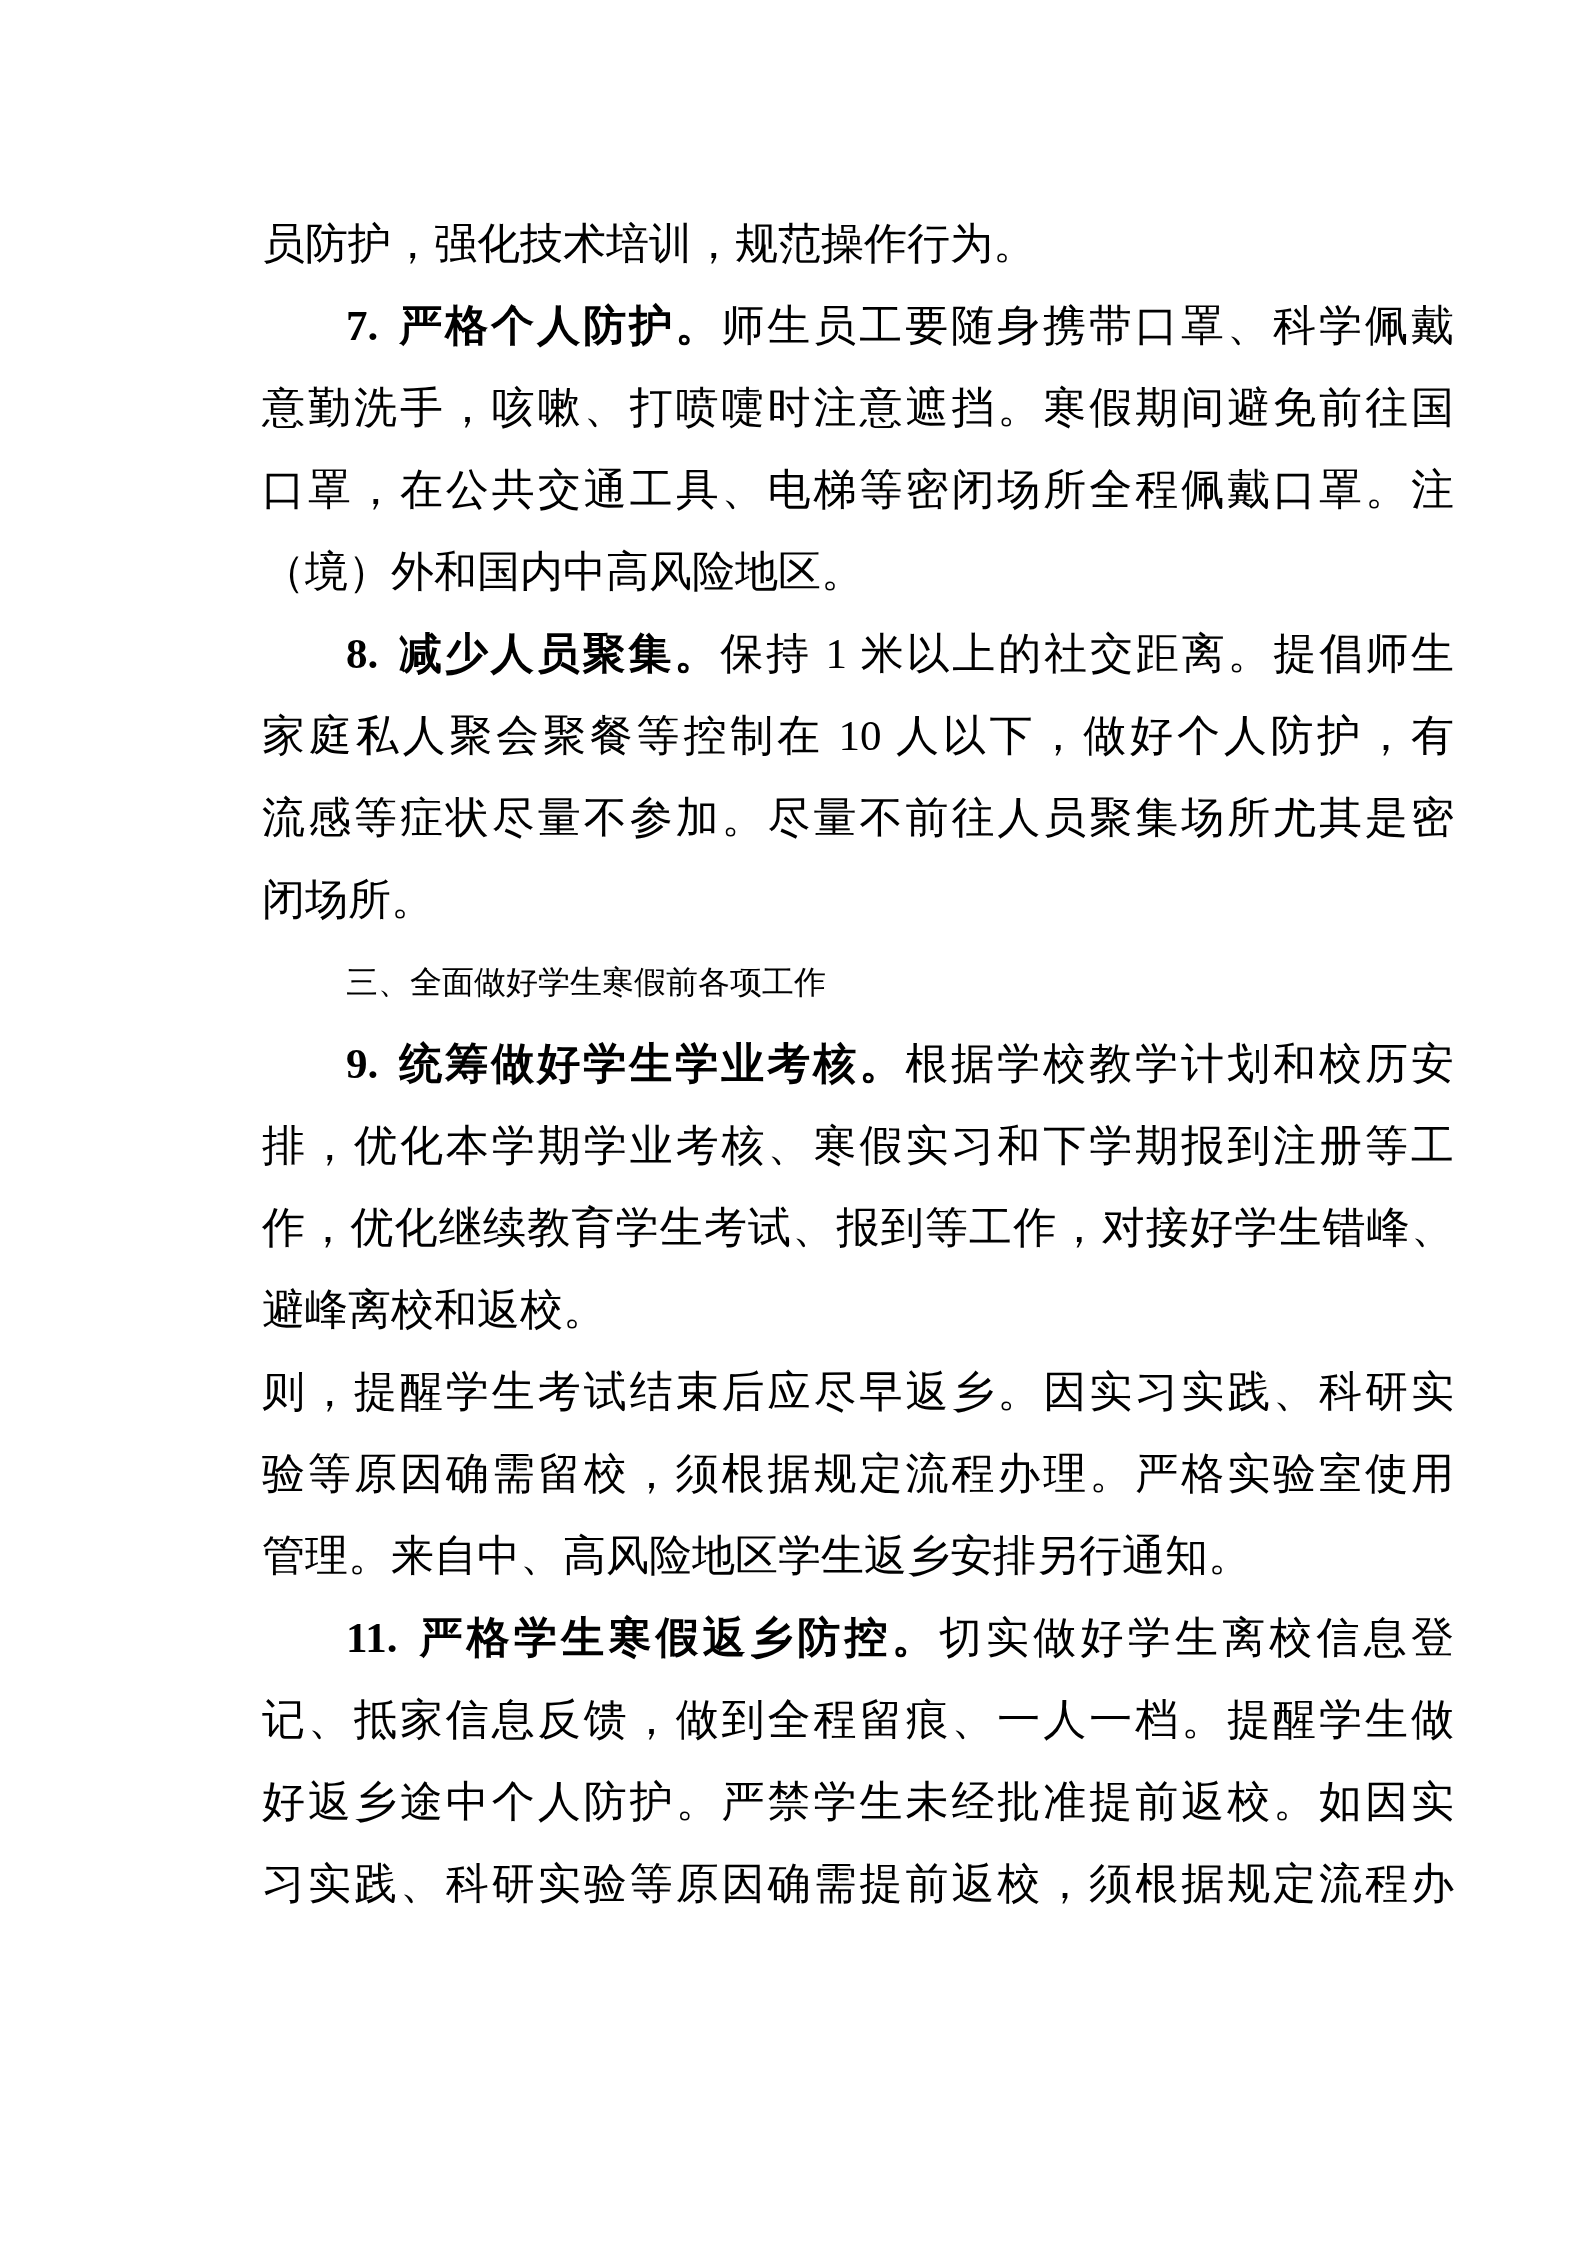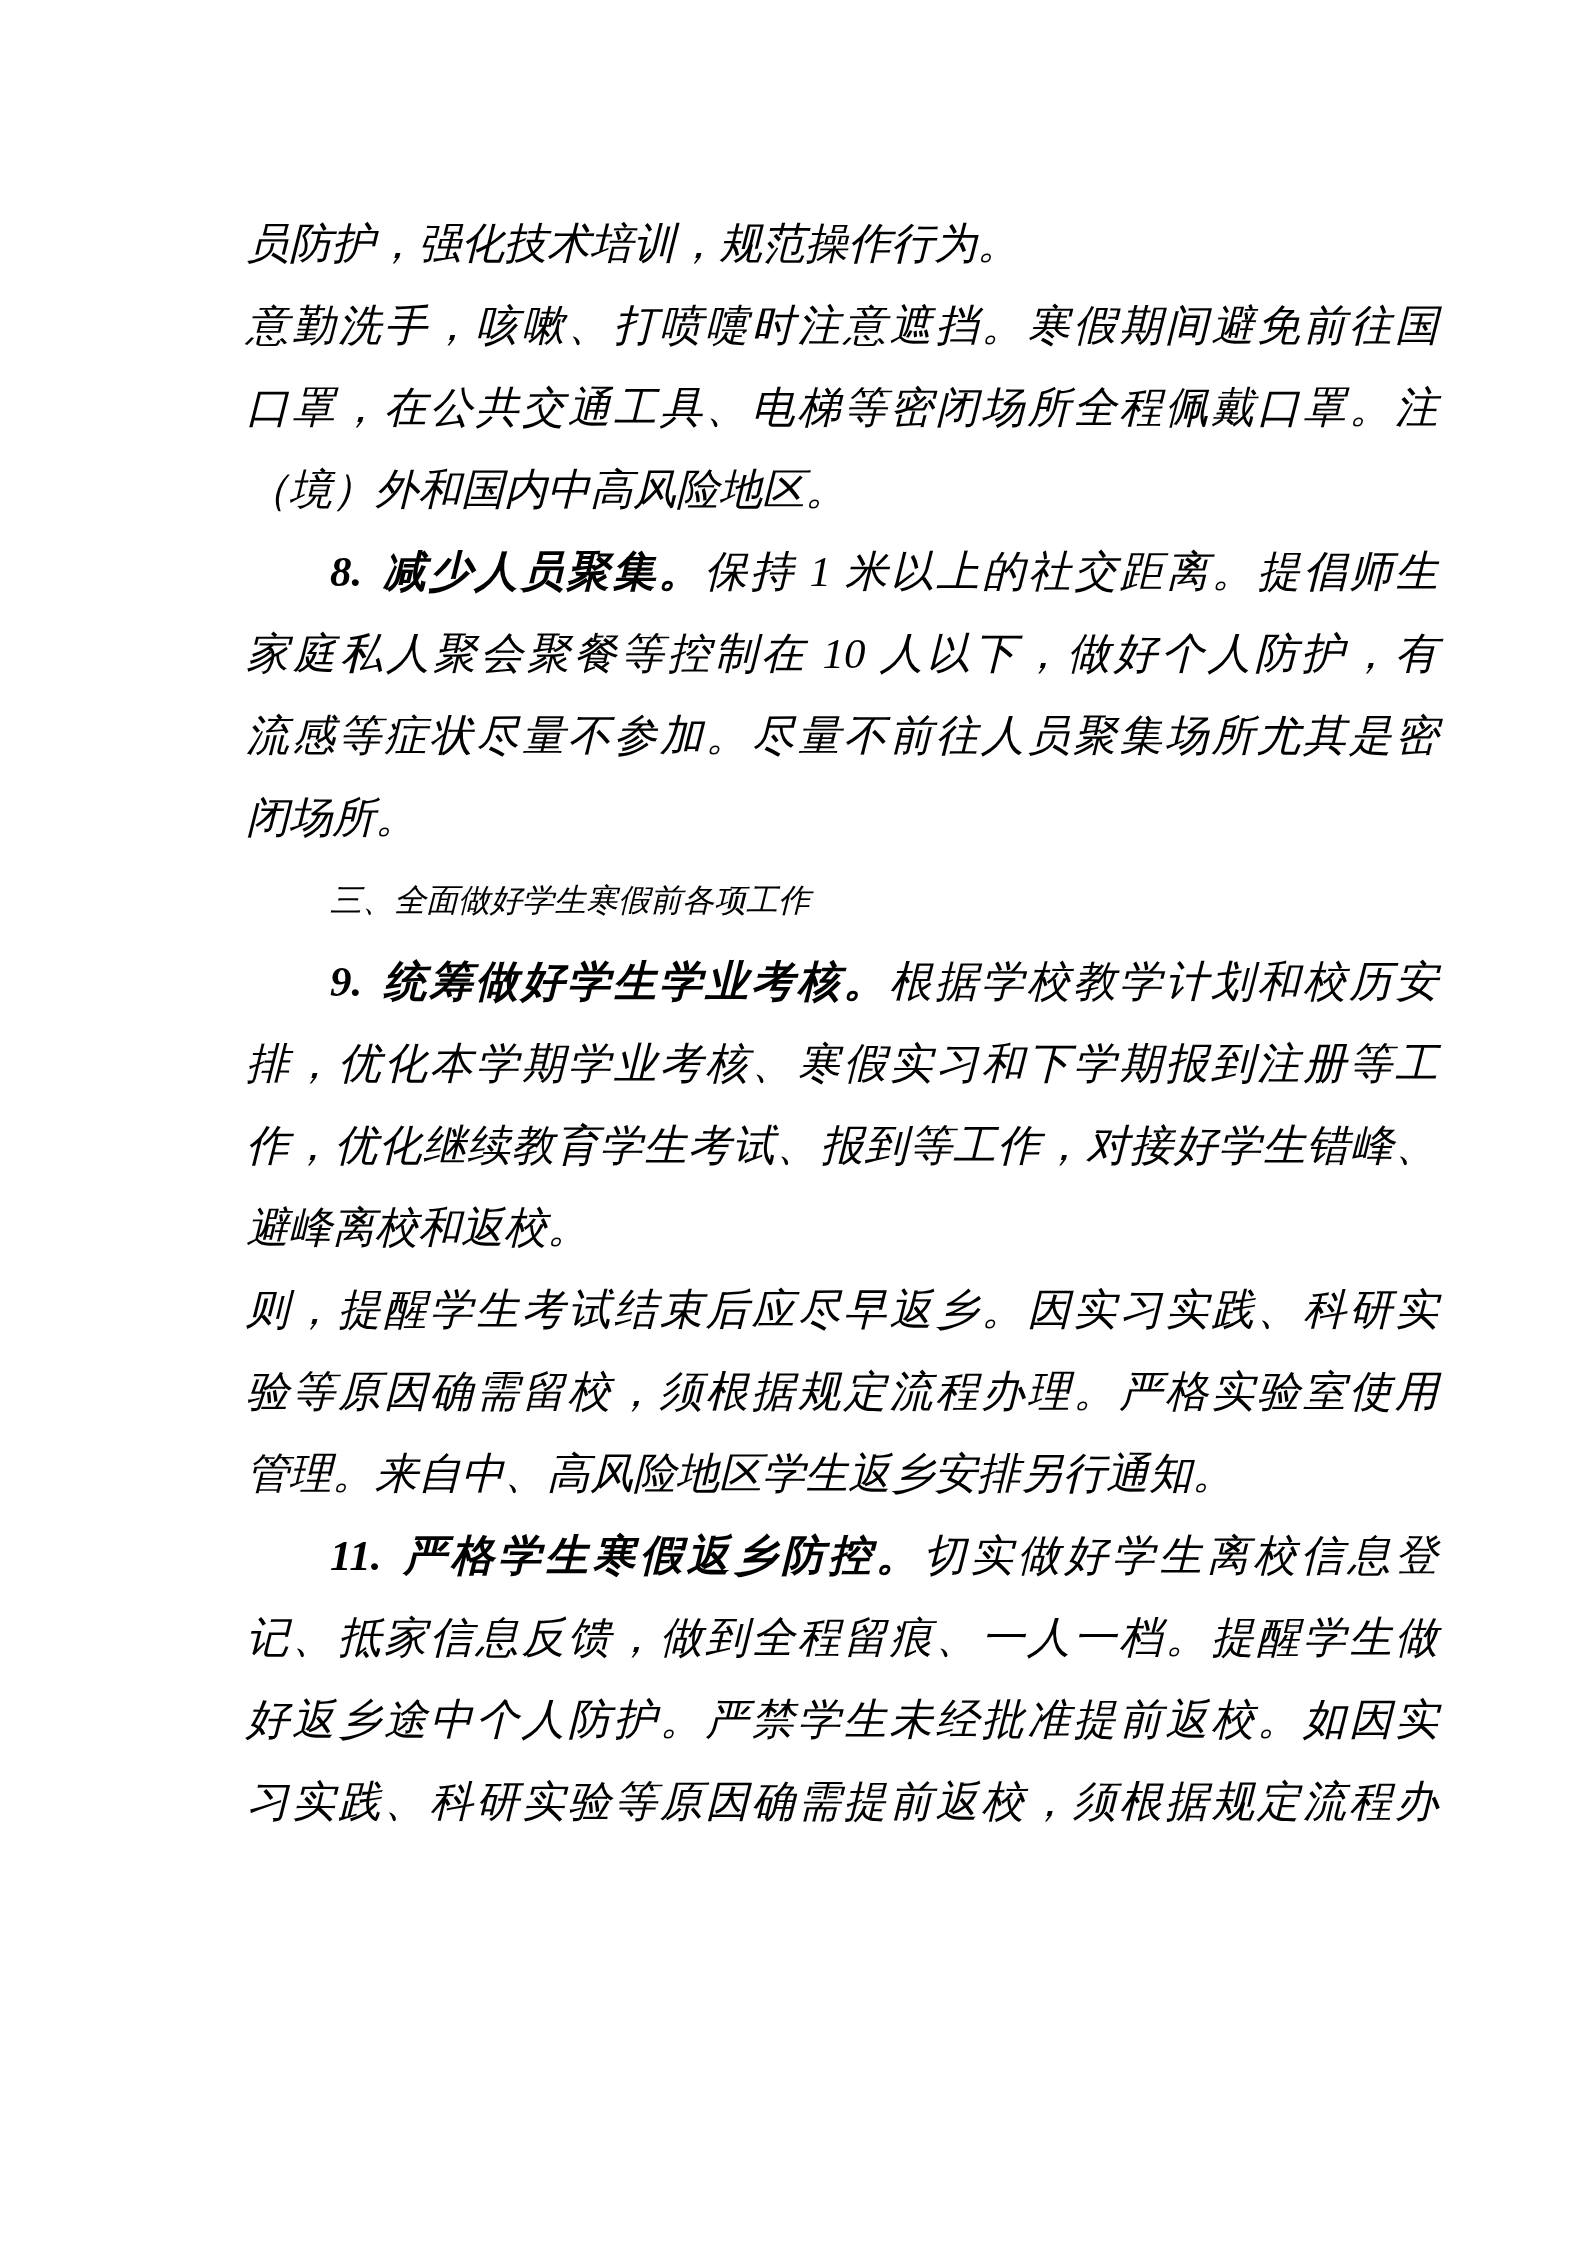--- a/index.html
+++ b/index.html
@@ -4,23 +4,22 @@
 <style>
   html,body{margin:0;padding:0;}
   .page{
     position:relative;
     width:1587px;height:2245px;
     background:#ffffff;
     overflow:hidden;
   }
   .content{
     position:absolute;
-    left:246px;top:203px;
+    left:262px;top:203px;
     width:1192px;
-    font-style:italic;
   }
   .line{
     height:82px;
     line-height:82px;
     font-size:43px;
     color:#000000;
     font-family:"Liberation Serif","DejaVu Serif",serif;
     text-align:justify;
     text-align-last:justify;
   }
@@ -42,20 +41,21 @@
   }
   .seg-lead{ font-weight:700; }
   .seg-body{ font-weight:400; }
 </style>
 </head>
 <body>
 
 <div class="page">
   <div class="content" id="doc">
       <div class="line align-left"><span class="seg-body">员防护，强化技术培训，规范操作行为。</span></div>
+      <div class="line indent"><span class="seg-num">7.</span><span class="seg-lead">严格个人防护。</span><span class="seg-body">师生员工要随身携带口罩、科学佩戴</span></div>
       <div class="line"><span class="seg-body">意勤洗手，咳嗽、打喷嚏时注意遮挡。寒假期间避免前往国</span></div>
       <div class="line"><span class="seg-body">口罩，在公共交通工具、电梯等密闭场所全程佩戴口罩。注</span></div>
       <div class="line align-left"><span class="seg-body">（境）外和国内中高风险地区。</span></div>
       <div class="line indent"><span class="seg-num">8.</span><span class="seg-lead">减少人员聚集。</span><span class="seg-body">保持 1 米以上的社交距离。提倡师生</span></div>
       <div class="line"><span class="seg-body">家庭私人聚会聚餐等控制在 10 人以下，做好个人防护，有</span></div>
       <div class="line"><span class="seg-body">流感等症状尽量不参加。尽量不前往人员聚集场所尤其是密</span></div>
       <div class="line align-left"><span class="seg-body">闭场所。</span></div>
       <div class="line indent heading align-left"><span class="seg-body">三、全面做好学生寒假前各项工作</span></div>
       <div class="line indent"><span class="seg-num">9.</span><span class="seg-lead">统筹做好学生学业考核。</span><span class="seg-body">根据学校教学计划和校历安</span></div>
       <div class="line"><span class="seg-body">排，优化本学期学业考核、寒假实习和下学期报到注册等工</span></div>

